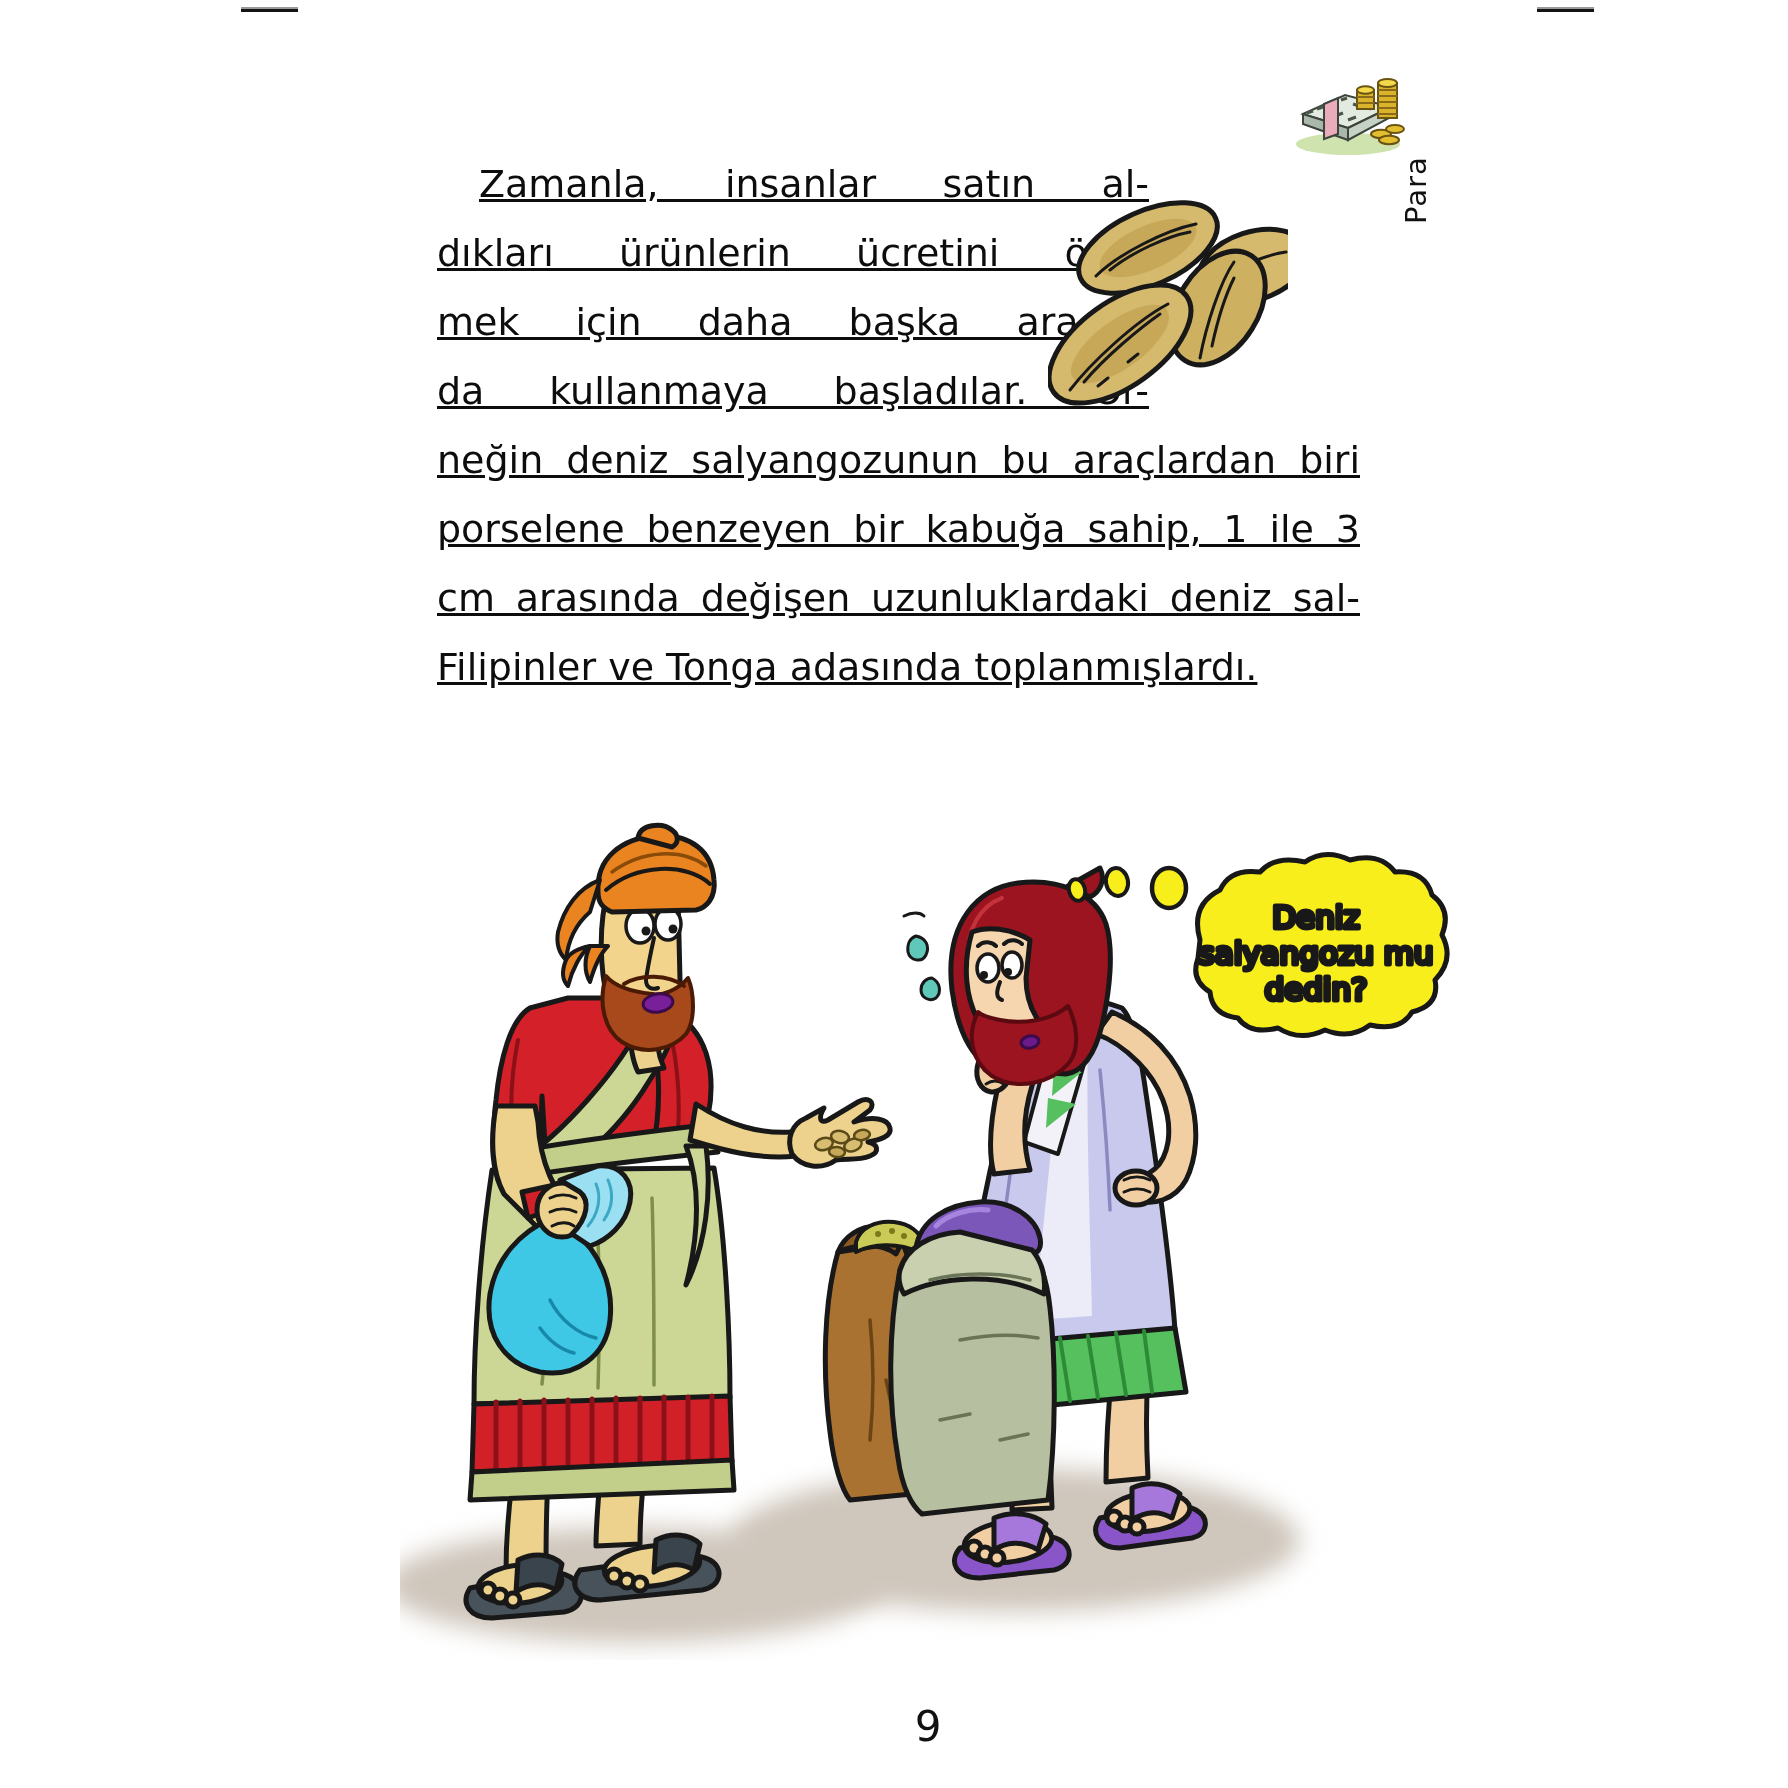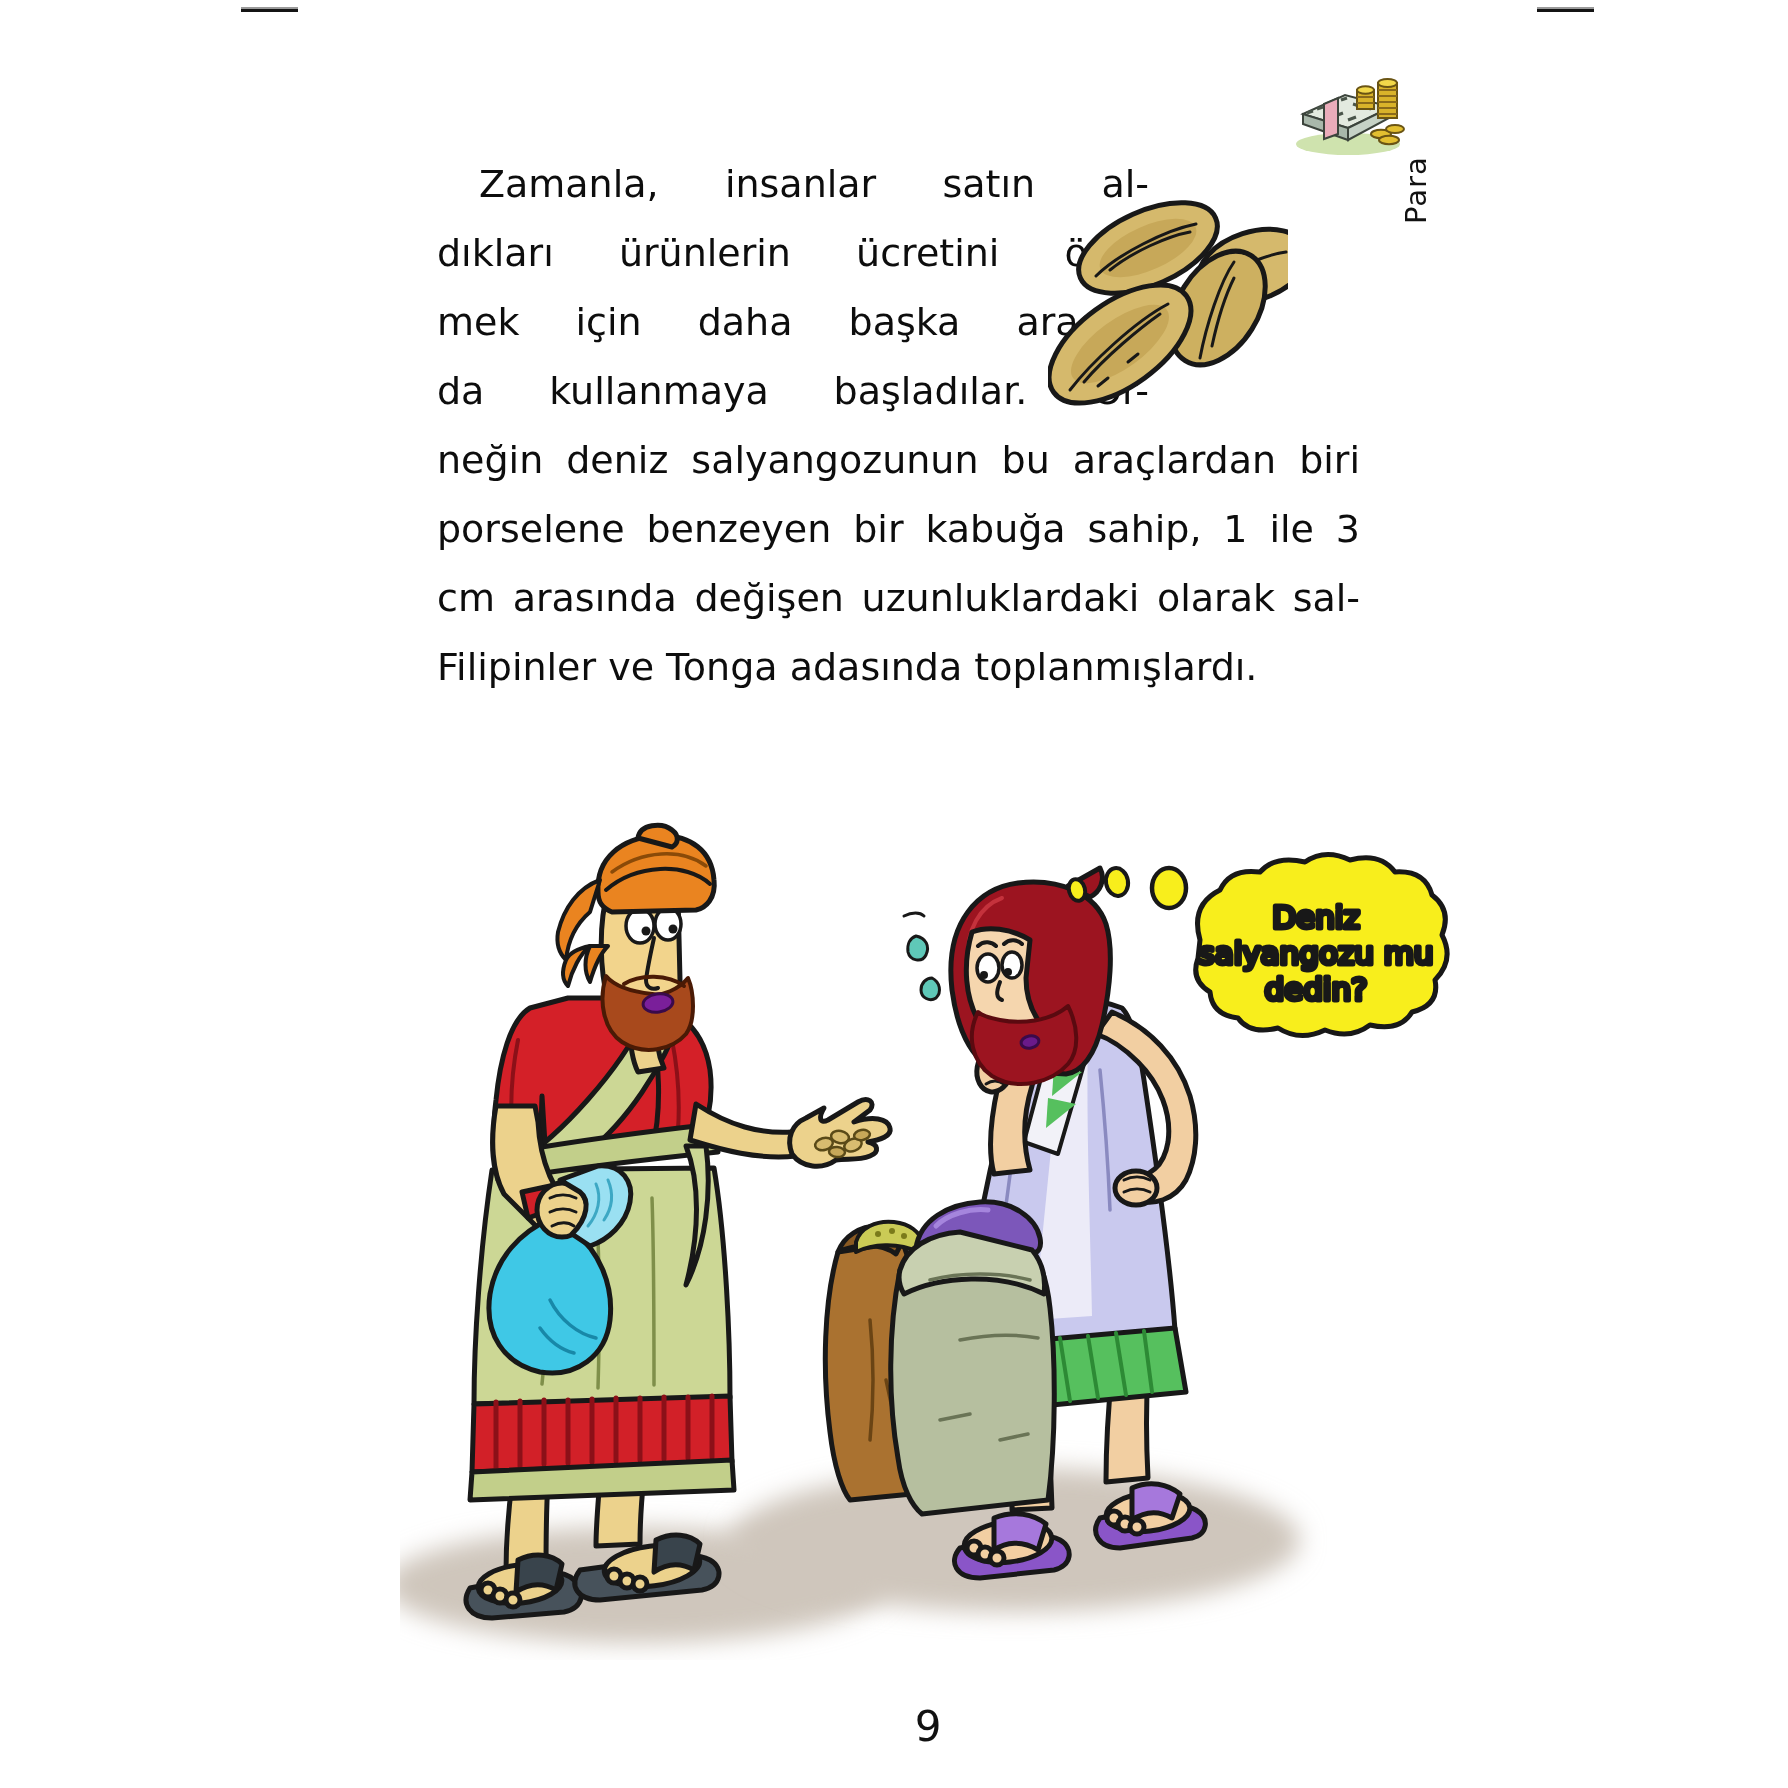--- a/index.html
+++ b/index.html
@@ -8,21 +8,21 @@
   
   .cropmark{position:absolute;width:57px;height:6px;}
   .cropmark .g{height:2px;background:#9a9a9a;}
   .cropmark .b{height:3px;background:#141414;}
   
   .money-icon{position:absolute;left:1293px;top:76px;width:118px;height:84px;}
   .para-label{position:absolute;left:1399px;top:224px;transform:rotate(-90deg);
               transform-origin:0 0;font-size:29px;letter-spacing:1px;color:#111;white-space:nowrap;}
   
   .textblock{position:absolute;left:437px;top:150px;width:923px;font-size:38px;
-             line-height:69px;color:#0d0d0d;}
+             line-height:69px;color:#0d0d0d;text-decoration:underline;}
   .line{text-align:justify;text-align-last:justify;white-space:nowrap;}
   .narrow{width:712px;}
   .wide{width:923px;}
   .noj{text-align:right;text-align-last:left;}
   .indent{text-indent:42px;}
   
   .shells{position:absolute;left:1048px;top:186px;width:240px;height:222px;}
   .scene{position:absolute;left:400px;top:740px;width:1070px;height:920px;}
   .pagenum{position:absolute;left:908px;top:1702px;width:40px;text-align:center;
            font-size:42px;color:#111;}
@@ -65,21 +65,21 @@
 
   <div class="para-label">Para</div>
 
   <div class="textblock">
     <div class="line narrow indent">Zamanla, insanlar satın al-</div>
     <div class="line narrow">dıkları ürünlerin ücretini öde-</div>
     <div class="line narrow">mek için daha başka araçlar</div>
     <div class="line narrow">da kullanmaya başladılar. Ör-</div>
     <div class="line wide">neğin deniz salyangozunun bu araçlardan biri</div>
     <div class="line wide">porselene benzeyen bir kabuğa sahip, 1 ile 3</div>
-    <div class="line wide">cm arasında değişen uzunluklardaki olarak sal-</div>
+    <div class="line wide">cm arasında değişen uzunluklardaki deniz sal-</div>
     <div class="line wide noj">Filipinler ve Tonga adasında toplanmışlardı.</div>
   </div>
 
   <div class="shells">
     <svg viewBox="0 0 240 222" width="240" height="222">
       <g class="ln" stroke-width="4">
         <ellipse cx="100" cy="62" rx="74" ry="37" fill="#d5b96c" transform="rotate(-24 100 62)"></ellipse>
         <ellipse cx="100" cy="62" rx="52" ry="22" fill="#c7a859" transform="rotate(-24 100 62)" stroke="none"></ellipse>
         <path d="M48,90 C70,68 118,44 148,38 M62,84 C84,66 120,50 142,46" fill="none" stroke-width="3"></path>
         <ellipse cx="205" cy="80" rx="56" ry="34" fill="#d5b96c" transform="rotate(-18 205 80)"></ellipse>

